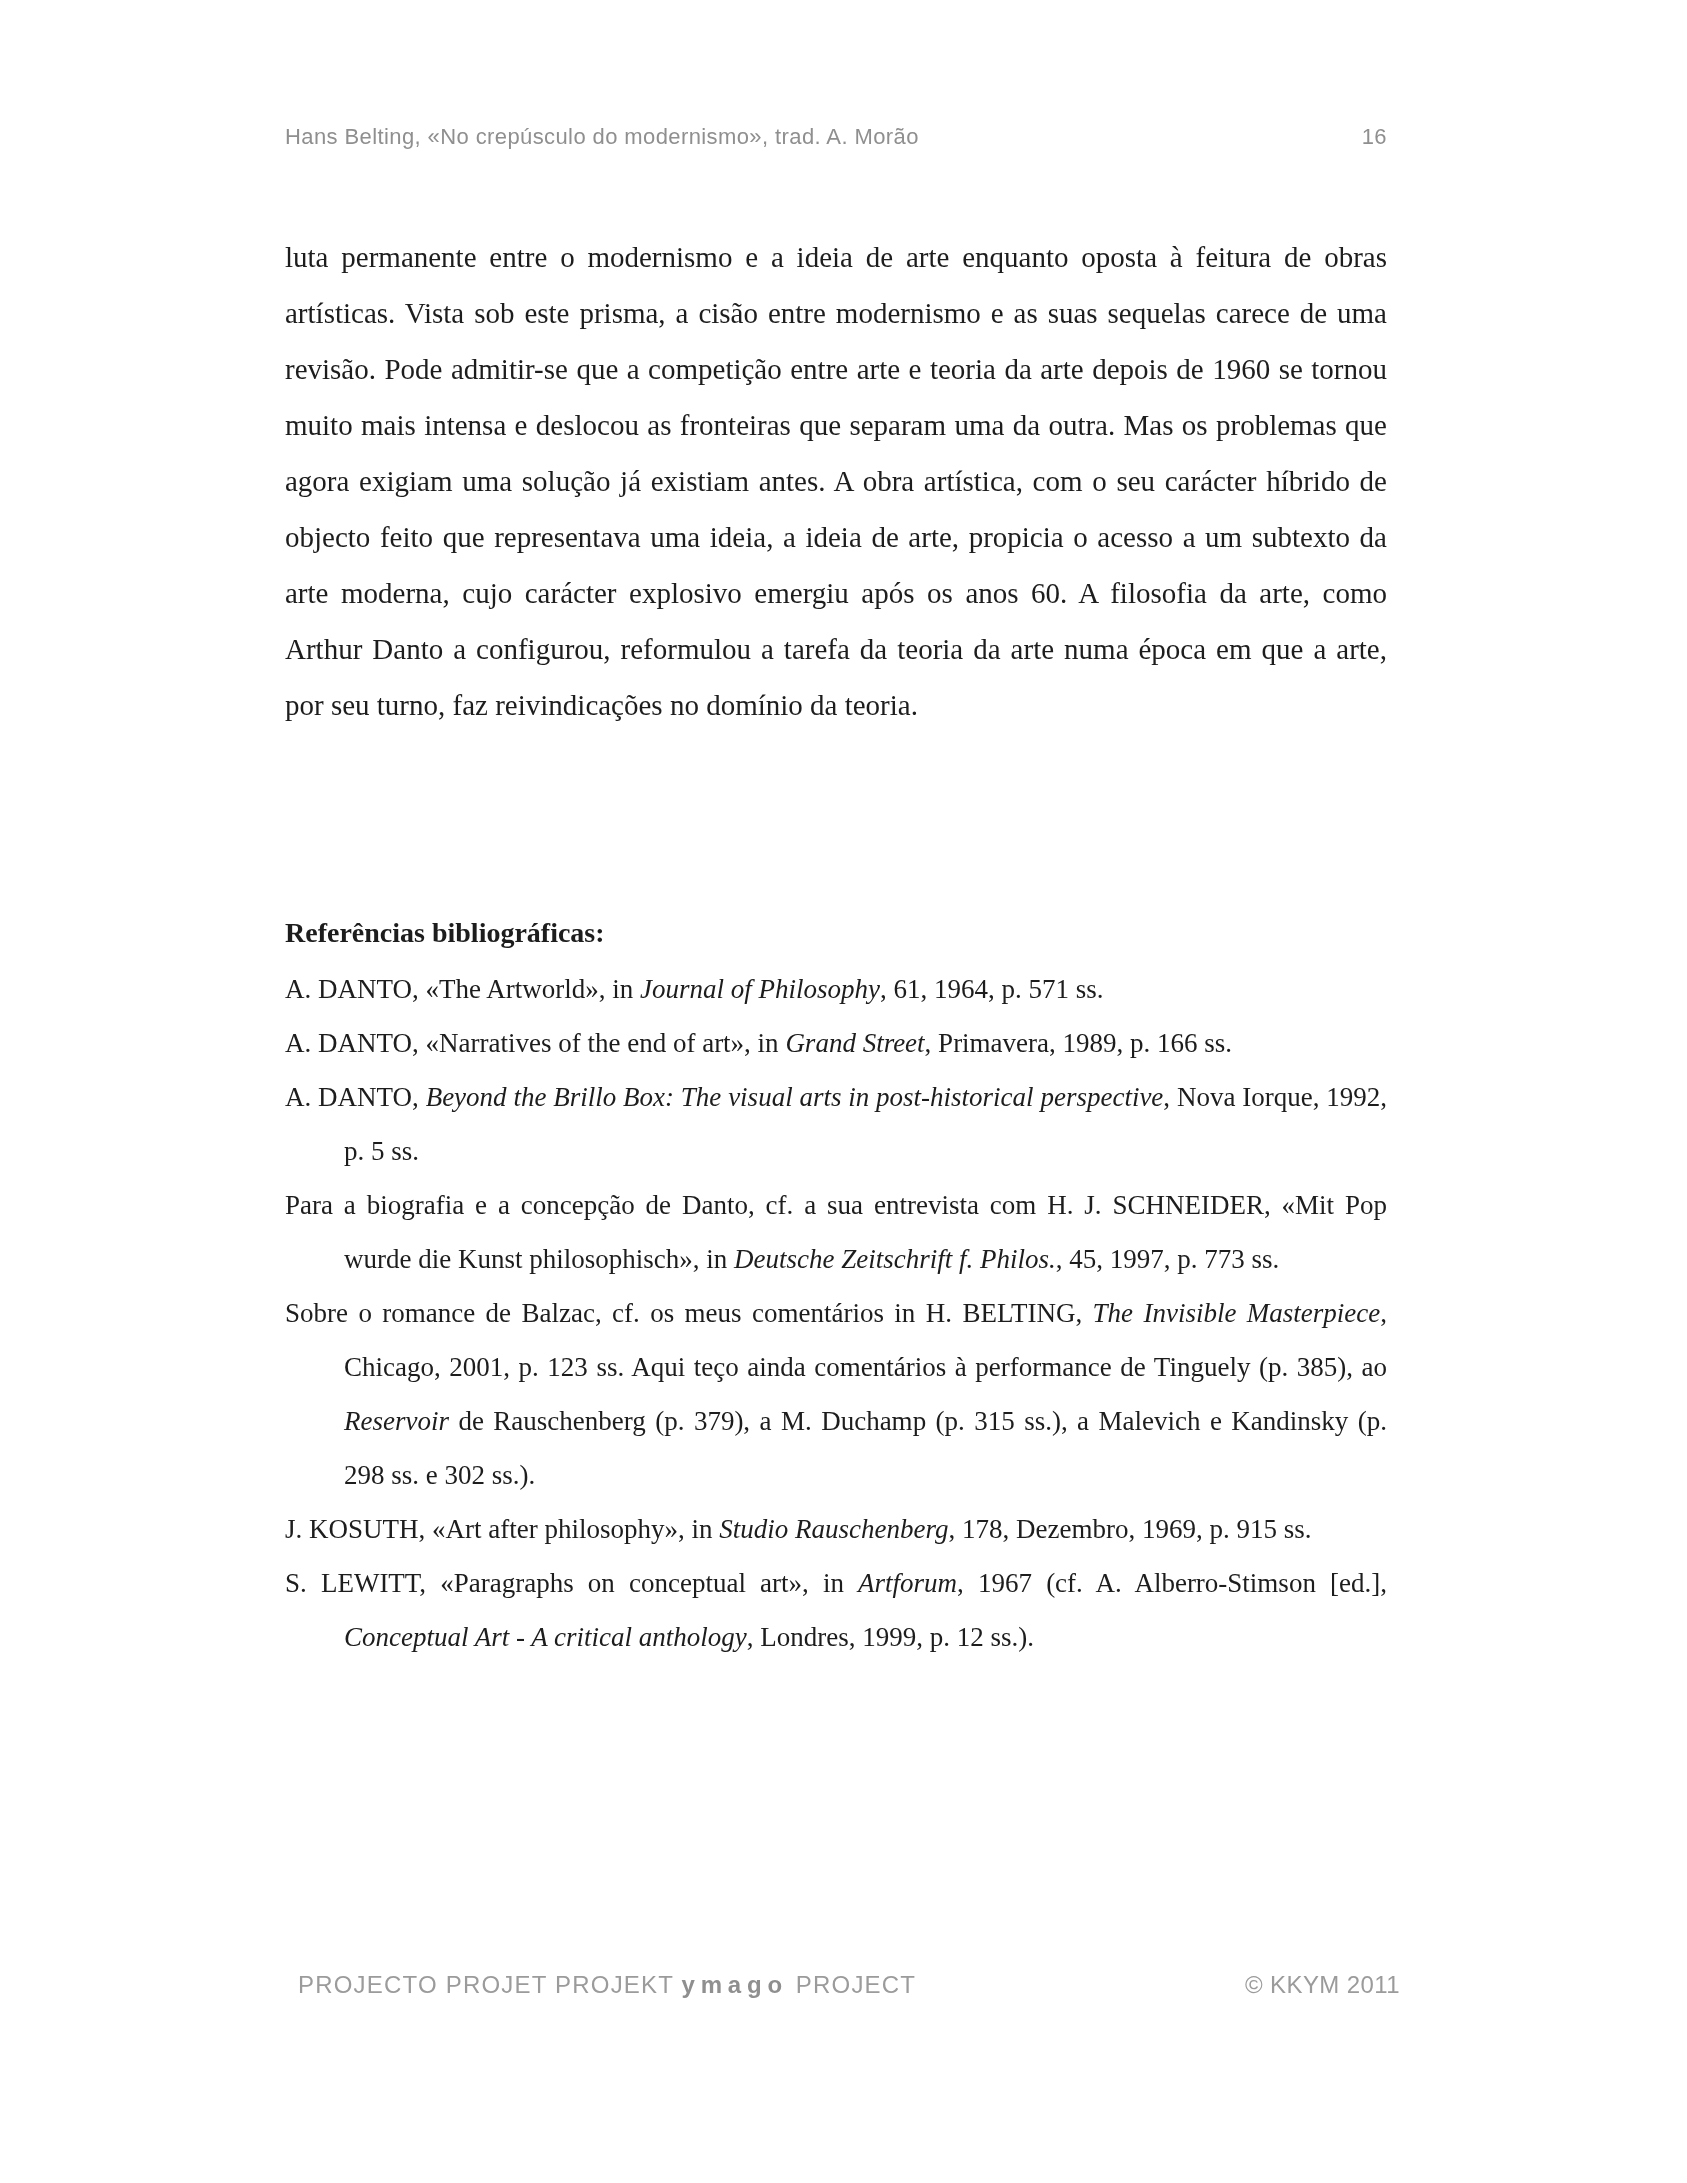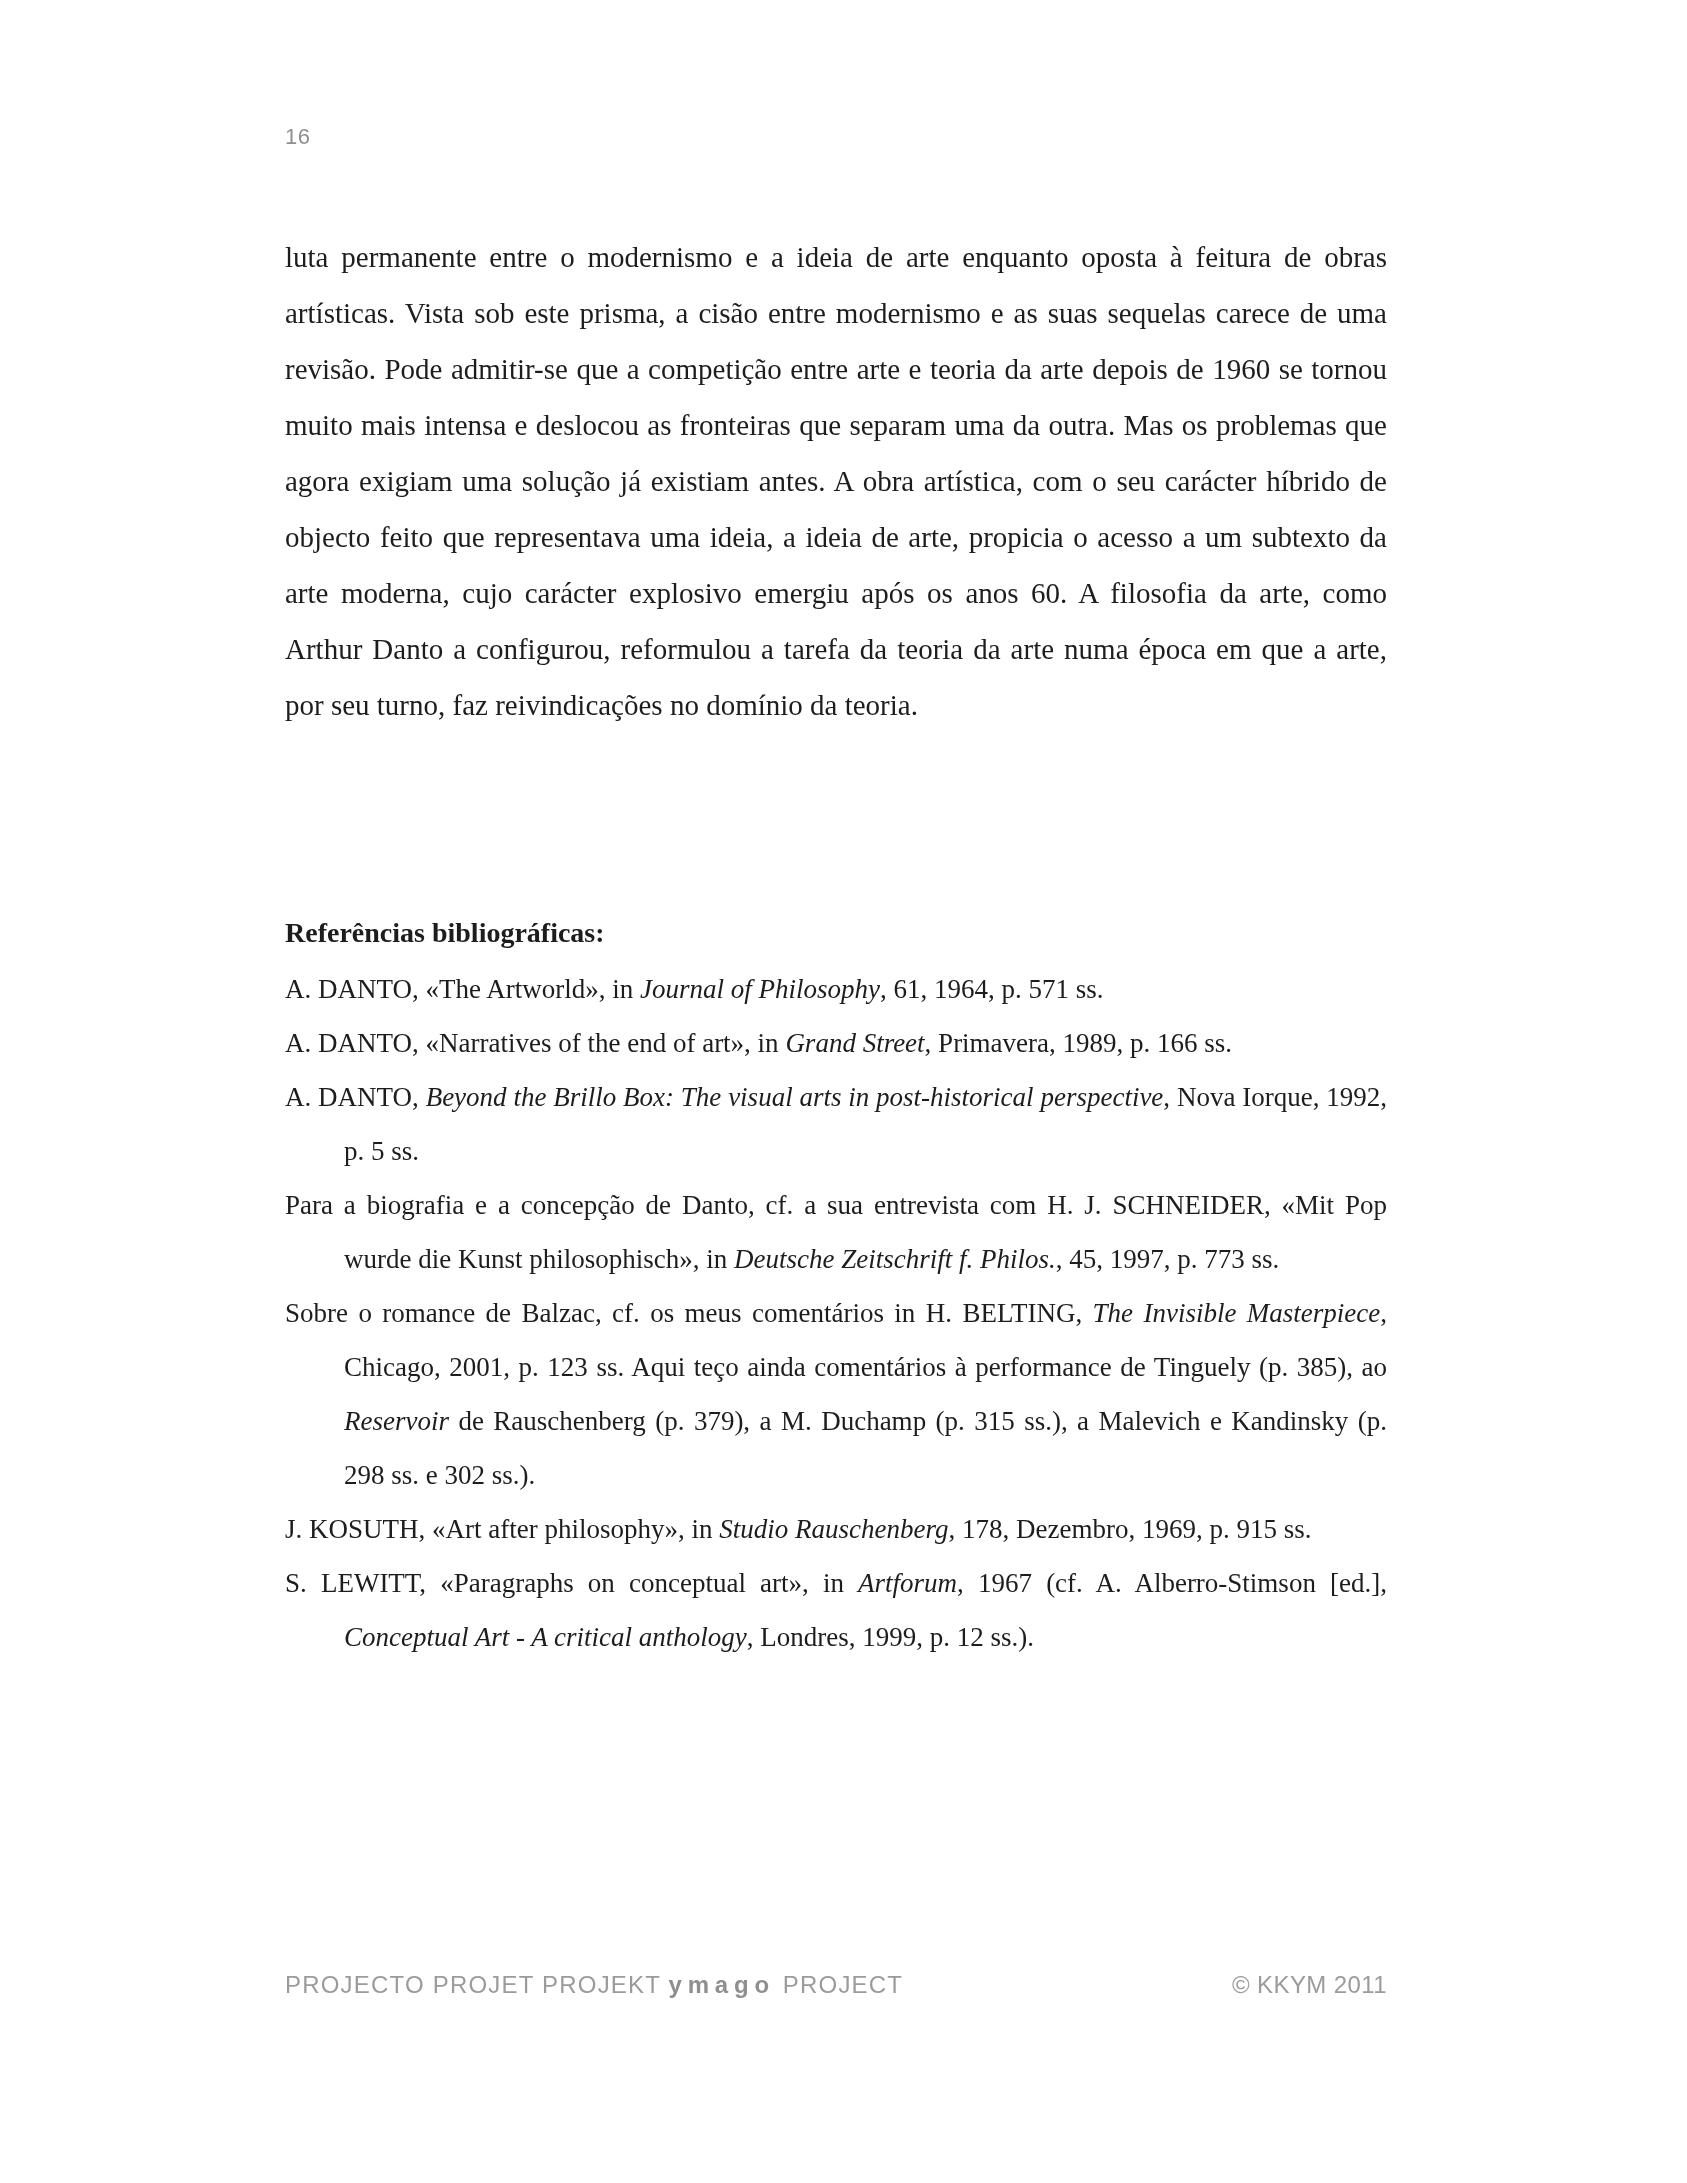--- a/index.html
+++ b/index.html
@@ -63,40 +63,42 @@
   }
   
   .page-footer {
     top: 1971px;
     display: flex;
     justify-content: space-between;
     align-items: baseline;
     font-family: "Liberation Sans", "DejaVu Sans", sans-serif;
     font-size: 24px;
     color: #9b9b9b;
+    margin-left: 13px;
   }
   .footer-left {
     letter-spacing: 1.2px;
   }
   .footer-brand {
     font-weight: bold;
     letter-spacing: 5.8px;
     color: #8f8f8f;
   }
   .footer-right {
     letter-spacing: 0.4px;
     text-align: right;
   }
 </style>
 </head>
 <body>
 
 <div class="page">
 
   <div class="content-col page-header">
+    <span>Hans Belting, «No crepúsculo do modernismo», trad. A. Morão</span>
     <span>16</span>
   </div>
 
   <div class="content-col body-text">luta permanente entre o modernismo e a ideia de arte enquanto oposta à feitura de obras artísticas. Vista sob este prisma, a cisão entre modernismo e as suas sequelas carece de uma revisão. Pode admitir-se que a competição entre arte e teoria da arte depois de 1960 se tornou muito mais intensa e deslocou as fronteiras que separam uma da outra. Mas os problemas que agora exigiam uma solução já existiam antes. A obra artística, com o seu carácter híbrido de objecto feito que representava uma ideia, a ideia de arte, propicia o acesso a um subtexto da arte moderna, cujo carácter explosivo emergiu após os anos 60. A filosofia da arte, como Arthur Danto a configurou, reformulou a tarefa da teoria da arte numa época em que a arte, por seu turno, faz reivindicações no domínio da teoria.</div>
 
   <div class="content-col references">
     <p class="references-heading">Referências bibliográficas:</p>
     <div>
         <div class="bib-entry"><span>A. DANTO, «The Artworld», in </span><span class="italic">Journal of Philosophy</span><span>, 61, 1964, p. 571 ss.</span></div>
         <div class="bib-entry"><span>A. DANTO, «Narratives of the end of art», in </span><span class="italic">Grand Street</span><span>, Primavera, 1989, p. 166 ss.</span></div>

